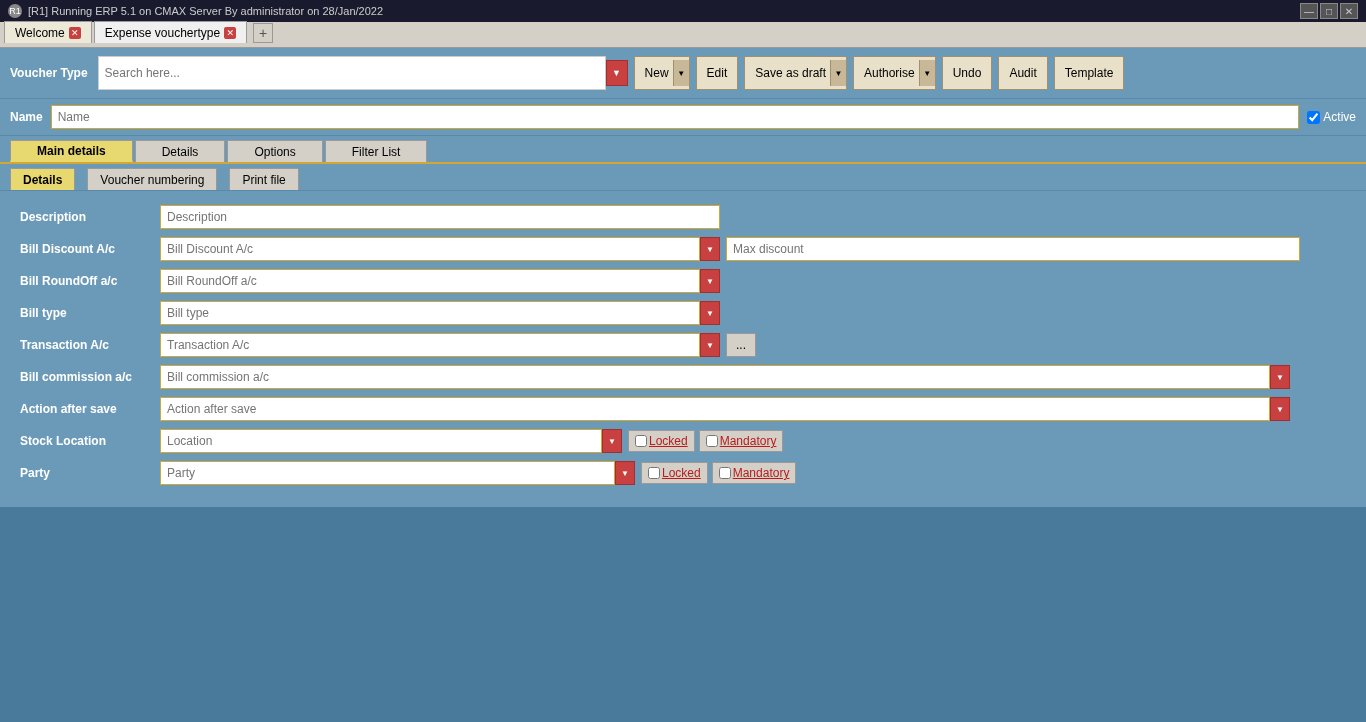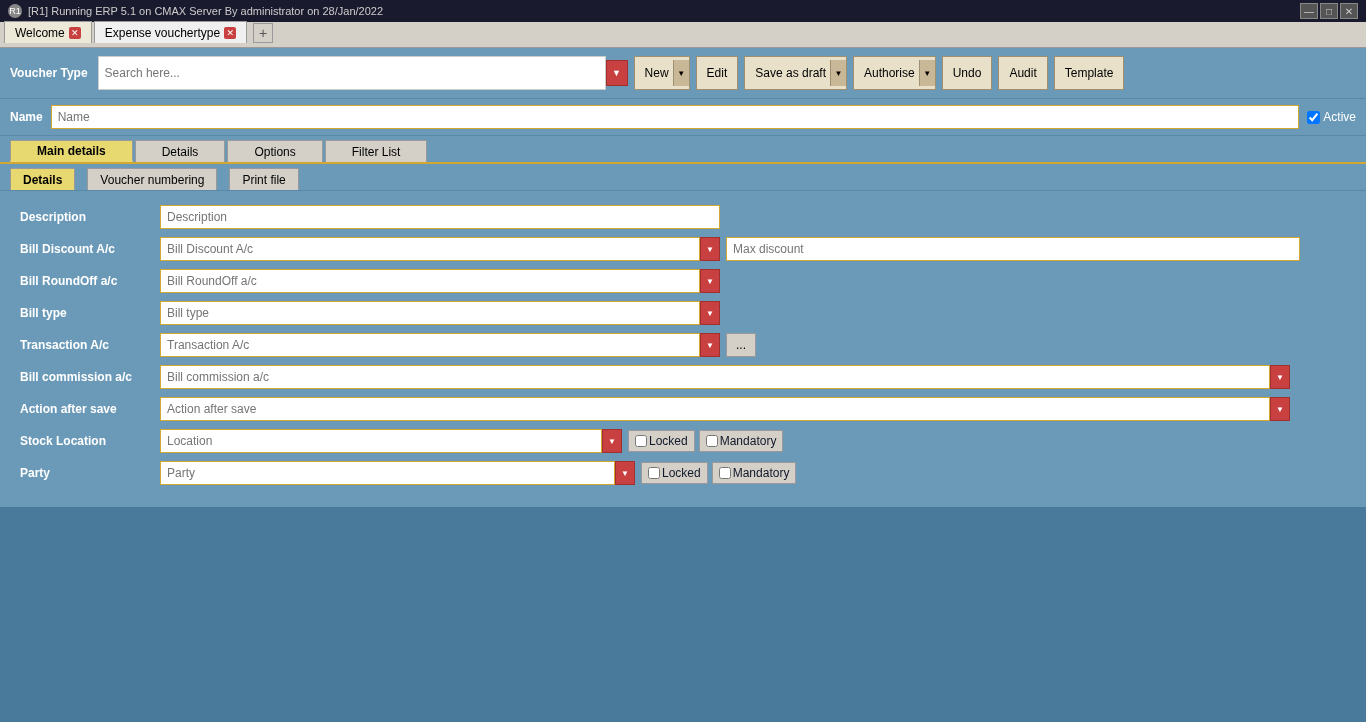--- a/index.html
+++ b/index.html
@@ -242,21 +242,21 @@
     .checkbox-item {
       display: flex;
       align-items: center;
       gap: 2px;
       background: #d4d0c8;
       border: 1px solid #999;
       padding: 2px 6px;
       height: 22px;
     }
     .checkbox-item input { width: 12px; height: 12px; }
-    .checkbox-item label { font-size: 12px; color: #0f172a; }
+    .checkbox-item label { font-size: 12px; color: #b91c1c; text-decoration: underline; }
 
     .location-row { display: flex; align-items: center; }
   </style>
 </head>
 <body>
 
 <div class="title-bar">
   <div class="title-bar-left">
     <div class="title-bar-icon">R1</div>
     <span class="title-bar-text">[R1] Running ERP 5.1 on CMAX Server By administrator on 28/Jan/2022</span>

